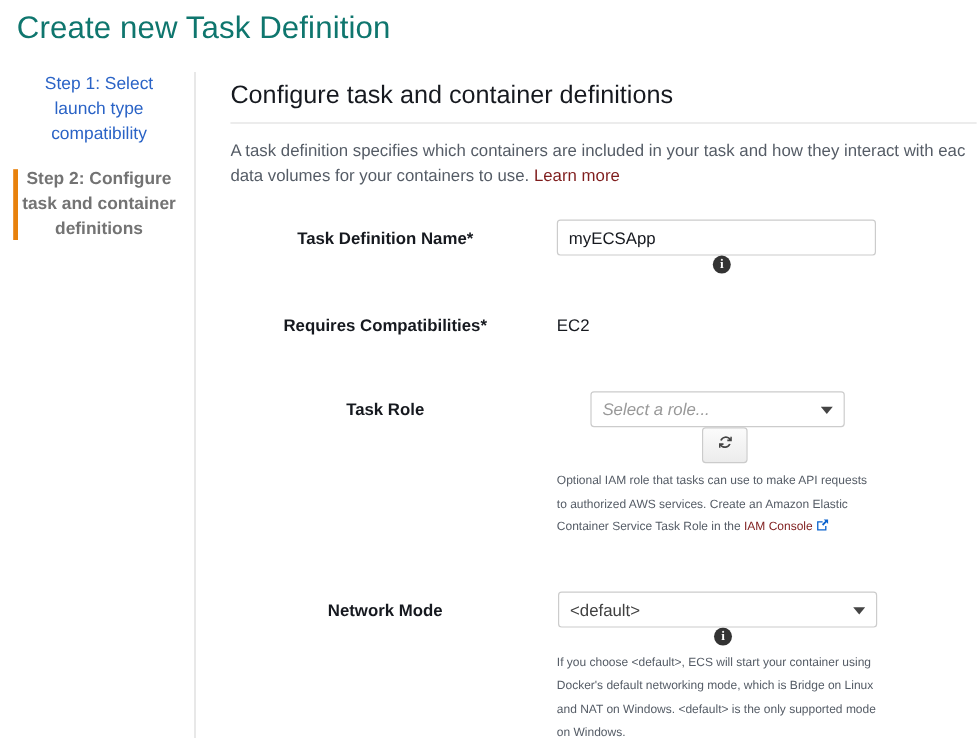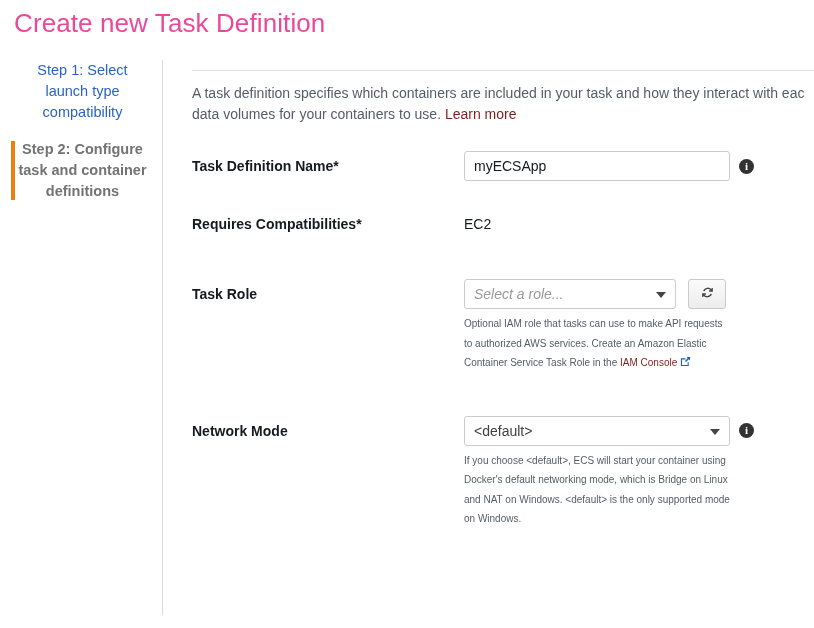--- a/index.html
+++ b/index.html
@@ -16,21 +16,21 @@
     position: relative;
   }
 
   
   .page-title {
     position: absolute;
     left: 14px;
     top: 8px;
     font-size: 26px;
     font-weight: 400;
-    color: #ec4899;
+    color: #0f766e;
     letter-spacing: 0.1px;
     white-space: nowrap;
   }
 
   
   .layout {
     position: absolute;
     left: 0;
     top: 60px;
     width: 814px;
@@ -114,21 +114,21 @@
   .form { margin-top: 26px; }
   .row {
     display: flex;
     align-items: flex-start;
     margin-bottom: 0;
   }
   .row + .row { margin-top: 18px; }
   .label {
     width: 272px;
     flex: 0 0 272px;
-    text-align: left;
+    text-align: center;
     padding-right: 14px;
     box-sizing: border-box;
     font-size: 14px;
     font-weight: bold;
     color: #16191f;
     line-height: 30px;
     white-space: nowrap;
   }
   .field { position: relative; }
 
@@ -200,20 +200,21 @@
     line-height: 15px;
     text-align: center;
     font-family: "Liberation Serif", serif;
     margin-left: 9px;
     vertical-align: middle;
     cursor: pointer;
   }
   .with-info {
     display: flex;
     align-items: center;
+    flex-direction: column;
   }
 
   
   .refresh-btn {
     width: 38px;
     height: 30px;
     margin-left: 12px;
     box-sizing: border-box;
     border: 1px solid #cbcbcb;
     border-radius: 3px;
@@ -249,20 +250,21 @@
     <div class="step link-step">
       <span>Step 1: Select launch type compatibility</span>
     </div>
     <div class="step current">
       <span>Step 2: Configure task and container definitions</span>
     </div>
   </div>
 
   <div class="content">
 
+    <h1 class="section-title">Configure task and container definitions</h1>
     <hr class="rule">
 
     <div class="intro">
       <span>A task definition specifies which containers are included in your task and how they interact with eac</span>
       <span class="line2">
         <span>data volumes for your containers to use.</span>
         <a class="link">Learn more</a>
       </span>
     </div>
 

